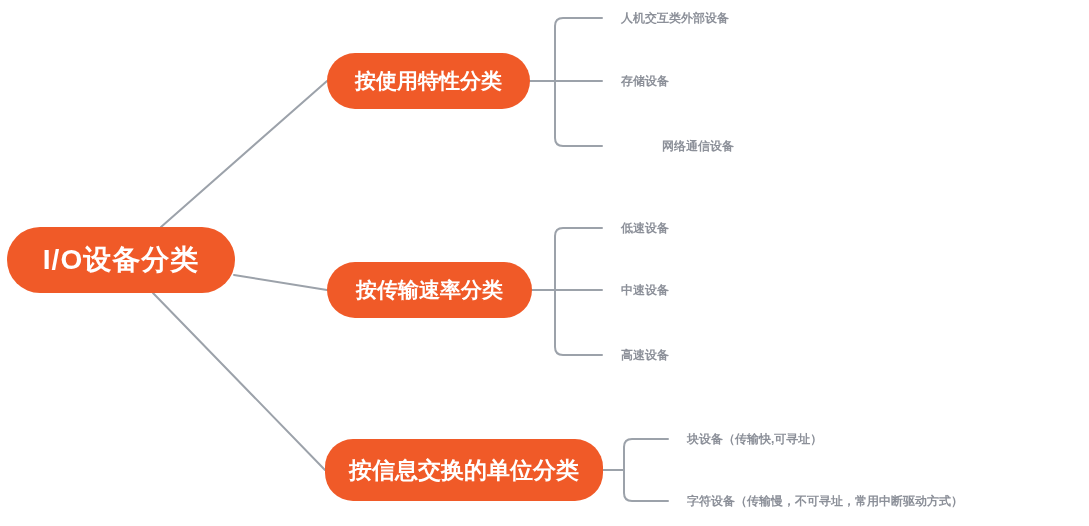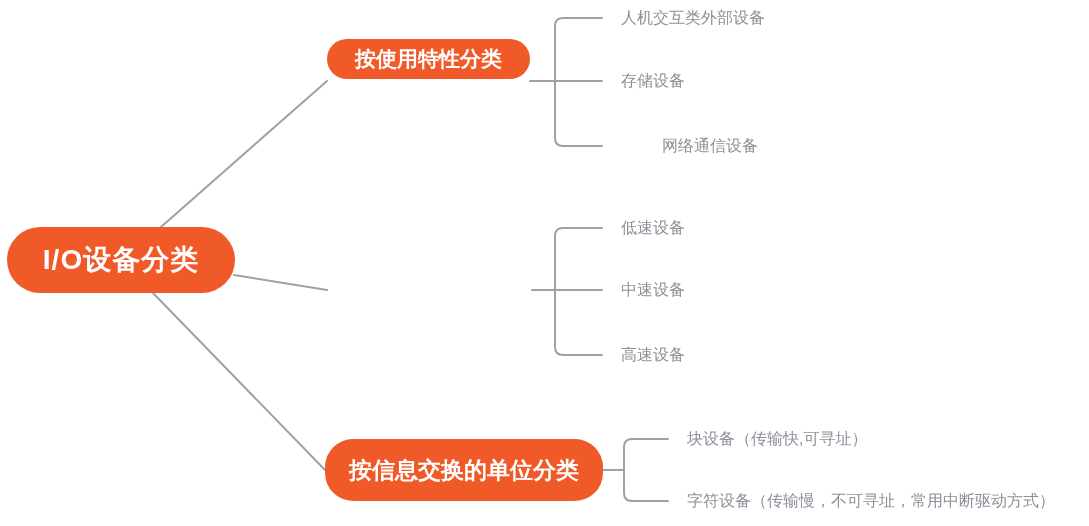--- a/index.html
+++ b/index.html
@@ -42,28 +42,28 @@
   }
   .node.root{
     left:7px;top:227px;width:228px;height:66px;
     font-size:28px;
     letter-spacing:1px;
   }
   .node.branch{
     font-size:21px;
     border-radius:28px;
   }
-  .node.branch.b1{left:327px;top:39px;width:203px;height:40px;}
+  .node.branch.b1{left:327px;top:53px;width:203px;height:56px;}
   .node.branch.b2{left:327px;top:262px;width:205px;height:56px;}
   .node.branch.b3{left:325px;top:439px;width:278px;height:62px;font-size:23px;}
   .leaf{
     position:absolute;
     color:var(--leaf-text);
-    font-weight:normal;
-    font-size:16px;
+    font-weight:bold;
+    font-size:12px;
     line-height:24px;
     height:24px;
     white-space:nowrap;
     cursor:pointer;
   }
   .leaf.g12{left:621px;}
   .leaf.g3{left:687px;}
   .leaf.l1-1{top:6px;}
   .leaf.l1-2{top:69px;}
   .leaf.l1-3{top:134px;margin-left:41px;}
@@ -90,20 +90,21 @@
     <path d="M 532 290 L 602 290"></path>
     <path d="M 602 228 L 563 228 Q 555 228 555 236 L 555 347 Q 555 355 563 355 L 602 355"></path>
 
     <path d="M 603 470 L 624 470"></path>
     <path d="M 668 439 L 632 439 Q 624 439 624 447 L 624 493 Q 624 501 632 501 L 668 501"></path>
   </svg>
 
   <div class="node root">I/O设备分类</div>
 
   <div class="node branch b1">按使用特性分类</div>
+  <div class="node branch b2">按传输速率分类</div>
   <div class="node branch b3">按信息交换的单位分类</div>
 
   <div class="leaf g12 l1-1">人机交互类外部设备</div>
   <div class="leaf g12 l1-2">存储设备</div>
   <div class="leaf g12 l1-3">网络通信设备</div>
 
   <div class="leaf g12 l2-1">低速设备</div>
   <div class="leaf g12 l2-2">中速设备</div>
   <div class="leaf g12 l2-3">高速设备</div>
 

